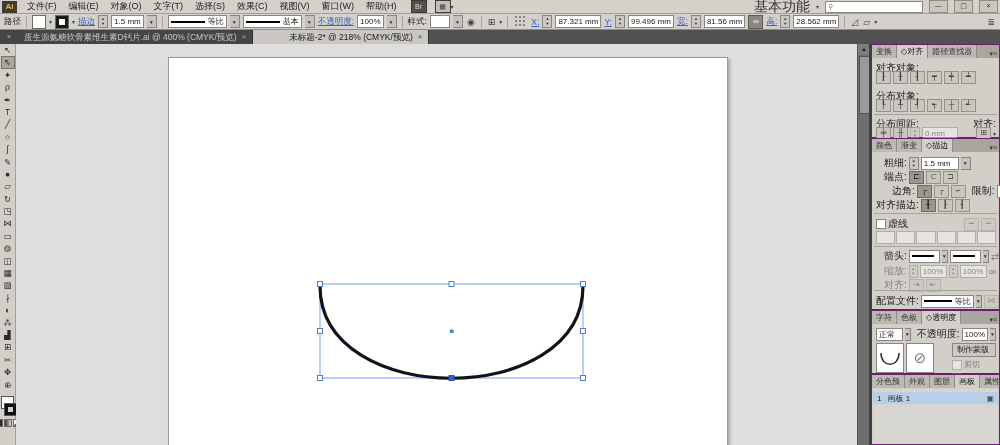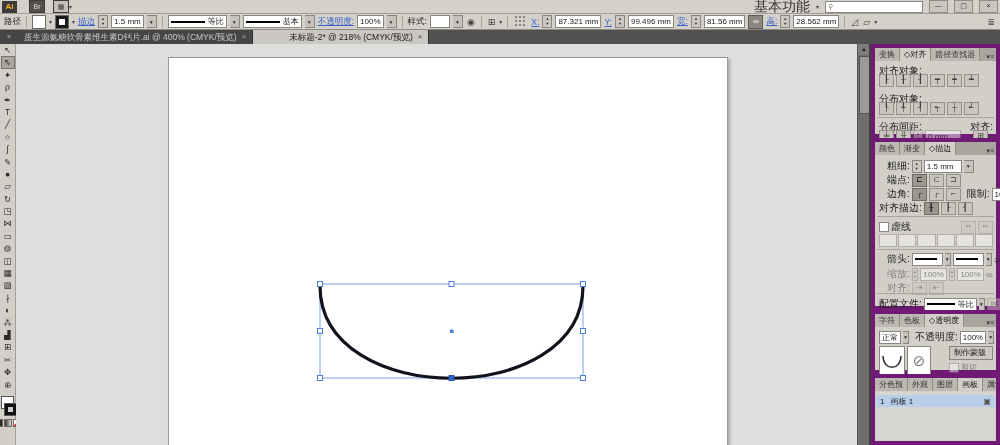--- a/index.html
+++ b/index.html
@@ -70,21 +70,21 @@
   .artboard{position:absolute;left:152px;top:13px;width:558px;height:389px;background:#fff;
             border:1px solid #9b9b9b;box-shadow:2px 2px 3px rgba(0,0,0,.25);}
   .selsvg{position:absolute;left:0;top:0;}
   
   .vscroll{left:857px;top:44px;width:12px;height:401px;background:#6e6e6e;border-left:1px solid #555;}
   .vs-up{position:absolute;left:0;top:0;width:12px;height:11px;background:#7d7d7d;color:#222;font-size:6px;
          line-height:11px;text-align:center;}
   .vs-thumb{position:absolute;left:1px;top:12px;width:9px;height:56px;background:#9a9a9a;border:1px solid #555;}
   .dockedge{left:869px;top:44px;width:2px;height:401px;background:#3f3f3f;}
   
-  .panel{left:871px;width:129px;background:#d2cfc9;border:4px solid #701a75;}
+  .panel{left:871px;width:129px;background:#d2cfc9;border:1px solid #701a75;}
   .ptabs{height:13px;background:#a9a59f;display:flex;align-items:flex-end;overflow:hidden;}
   .ptab{height:13px;line-height:13px;padding:0 4px;font-size:8px;background:#bcb8b2;color:#333;
         border-right:1px solid #8f8b85;white-space:nowrap;}
   .ptab.active{background:#d2cfc9;color:#111;}
   .pmenu{margin-left:auto;font-size:7px;color:#3d3d3d;padding-right:2px;}
   .prow{position:absolute;left:4px;right:3px;display:flex;align-items:center;gap:2px;font-size:8px;color:#222;
         white-space:nowrap;}
   .plabel{font-size:10px;color:#222;}
   .ibtn{width:13px;height:11px;border:1px solid #96928b;background:#c9c5bf;color:#403c37;font-size:8px;
         line-height:10px;text-align:center;flex:0 0 auto;}
@@ -99,20 +99,21 @@
          justify-content:center;}
   .ab-row{position:absolute;left:1px;right:1px;height:12px;background:#b9cfe9;display:flex;align-items:center;
           font-size:8px;gap:6px;padding:0 4px;}
   .ab-list{position:absolute;left:1px;right:1px;bottom:1px;background:#d7d5d0;}
 </style>
 </head>
 <body>
 
 <div class="abs menubar">
   <span class="ailogo">Ai</span>
+  <span class="menus"><span class="menu-item">文件(F)</span><span class="menu-item">编辑(E)</span><span class="menu-item">对象(O)</span><span class="menu-item">文字(T)</span><span class="menu-item">选择(S)</span><span class="menu-item">效果(C)</span><span class="menu-item">视图(V)</span><span class="menu-item">窗口(W)</span><span class="menu-item">帮助(H)</span></span>
   <span class="mb-icon">Br</span>
   <span class="mb-icon light">▦</span>
   <span class="caret">▾</span>
   <span class="mb-right">
     <span class="workspace">基本功能</span>
     <span class="caret">▾</span>
     <span class="searchbox">
       <span>⚲</span>
     </span>
     <span class="winbtn">—</span>
@@ -350,21 +351,21 @@
   </div>
   <div class="prow" style="top:31px;">
     <span class="plabel" style="margin-left:8px;">端点:</span>
     <span class="icons">
         <span class="ibtn active">⊏</span>
         <span class="ibtn">⊂</span>
         <span class="ibtn">⊐</span>
       </span>
   </div>
   <div class="prow" style="top:45px;">
-    <span class="plabel" style="margin-left:8px;">边角:</span>
+    <span class="plabel" style="margin-left:16px;">边角:</span>
     <span class="icons">
         <span class="ibtn active">┌</span>
         <span class="ibtn">╭</span>
         <span class="ibtn">⌐</span>
       </span>
     <span class="plabel" style="margin-left:4px;">限制:</span>
     <span class="box" style="width:16px;">10</span>
     <span class="plabel">x</span>
   </div>
   <div class="prow" style="top:59px;">

